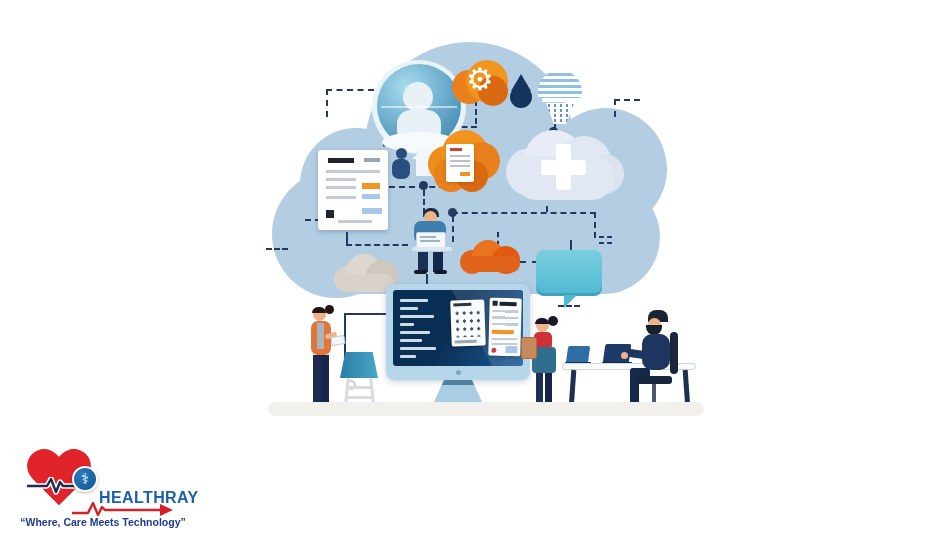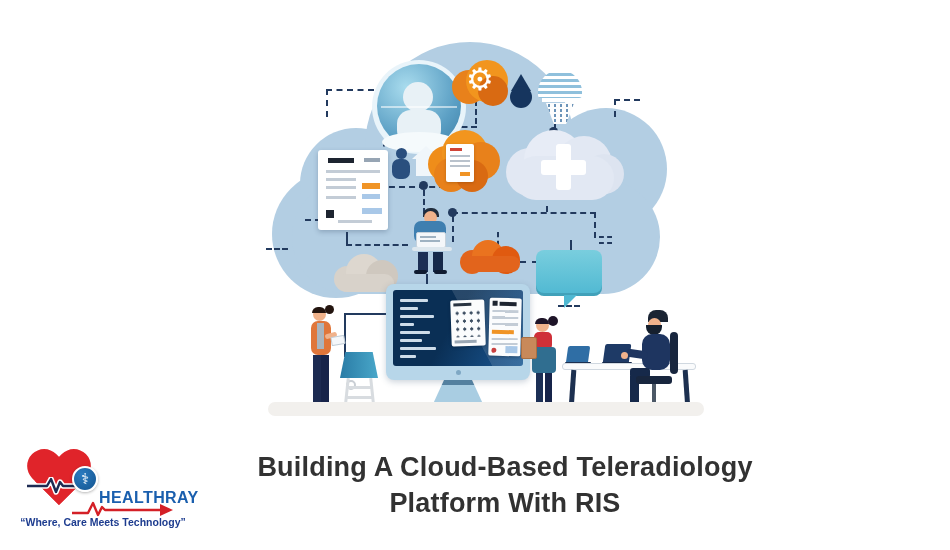--- a/index.html
+++ b/index.html
@@ -308,24 +308,20 @@
       <i style="left:22px;top:74px;width:4px;height:22px;background:#4c5866"></i>
       <i style="left:8px;top:96px;width:34px;height:4px;border-radius:2px;background:#4c5866"></i>
       <i style="left:6px;top:99px;width:6px;height:6px;border-radius:50%;background:#343c46"></i>
       <i style="left:22px;top:100px;width:6px;height:6px;border-radius:50%;background:#343c46"></i>
       <i style="left:38px;top:99px;width:6px;height:6px;border-radius:50%;background:#343c46"></i>
     </div>
 
     <div class="g" style="left:268px;top:402px;width:436px;height:14px;border-radius:7px;background:#f2f0ed"></div>
   </div>
 
-  <div class="title">
-    <div>Building A Cloud-Based Teleradiology</div>
-    <div>Platform With RIS</div>
-  </div>
 
   <div class="g" style="left:18px;top:444px;width:180px;height:96px">
     <span class="heart" style="left:7px;top:6px"></span>
     <svg style="position:absolute;left:9px;top:33px" width="58" height="18">
       <polyline points="0,9 16,9 20,9 24,2 29,15 33,5 36,9 54,9" fill="none" stroke="#ffffff" stroke-width="5.5" stroke-linejoin="round"></polyline>
       <polyline points="0,9 16,9 20,9 24,2 29,15 33,5 36,9 54,9" fill="none" stroke="#1d2b52" stroke-width="2.4" stroke-linejoin="round"></polyline>
     </svg>
     <span style="position:absolute;left:54px;top:22px;width:26px;height:26px;border-radius:50%;
                  background:radial-gradient(circle at 35% 30%,#2a7bc0,#14548f);border:2px solid #fff;
                  box-shadow:0 1px 3px rgba(0,0,0,.3);color:#fff;font-size:15px;line-height:22px;text-align:center">⚕</span>

